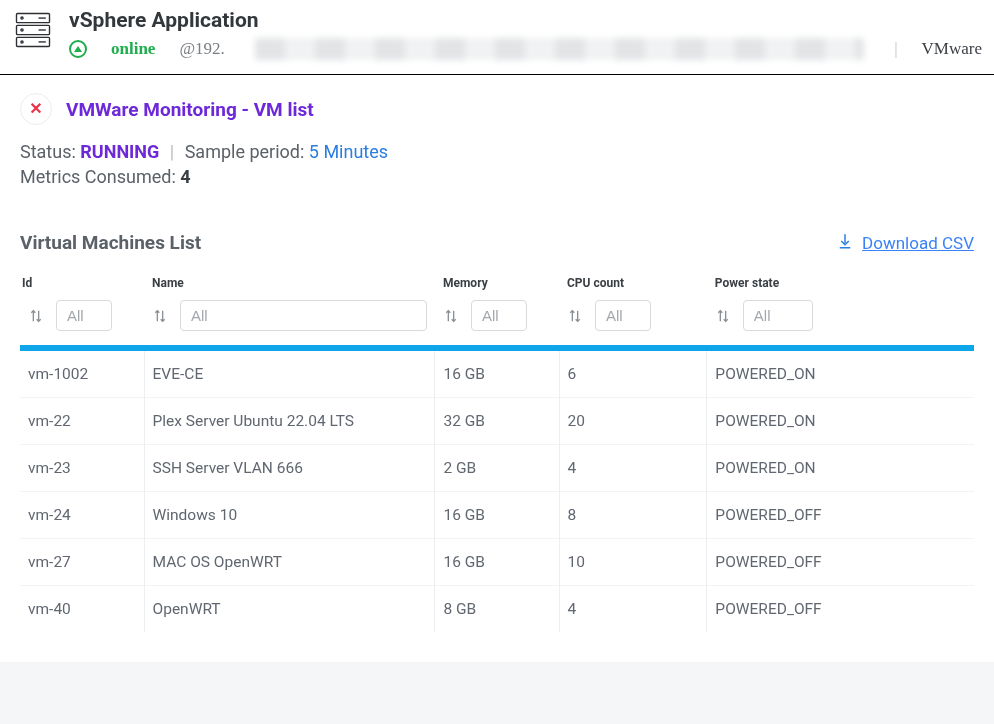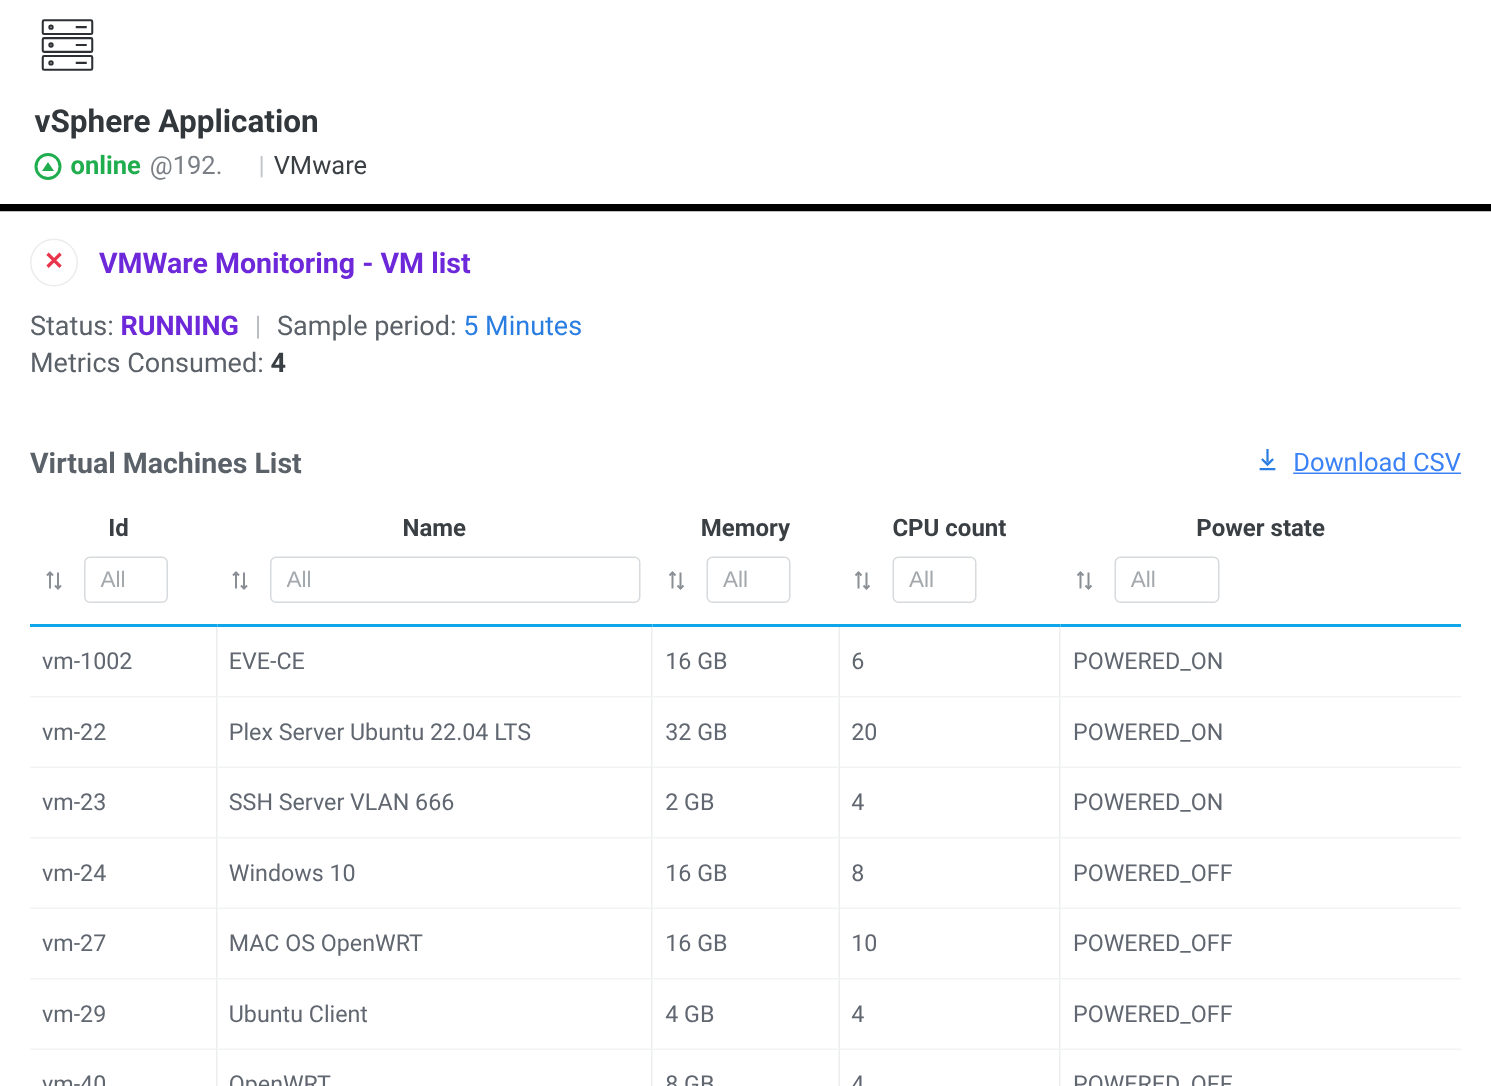--- a/index.html
+++ b/index.html
@@ -4,46 +4,46 @@
   <style>
     * { margin: 0; padding: 0; box-sizing: border-box; }
     body {
       font-family: -apple-system, BlinkMacSystemFont, "Segoe UI", Roboto, Helvetica, Arial, sans-serif;
       background: #f5f6f7;
       color: #3a3f44;
       font-size: 15px;
     }
     .header-bar {
       background: #fff;
-      border-bottom: 5px solid #000000;
+      border-bottom: 1px solid #000000;
       display: flex;
       align-items: flex-start;
-      padding: 8px 12px 14px 23px;
+      padding: 8px 12px 14px 11px;
       gap: 14px;
-      flex-direction: column;
     }
     .server-icon svg {
       width: 44px;
       height: 44px;
       stroke: #2c2f33;
       fill: none;
       stroke-width: 1.5;
     }
     .header-texts { flex: 1; }
     .app-title {
       font-size: 21px;
       font-weight: 700;
       color: #32373c;
       margin-bottom: 6px;
     }
     .header-sub {
       display: flex;
       align-items: center;
-      gap: 6px;
+      gap: 24px;
       font-size: 17px;
+      font-family: Liberation Serif, serif;
     }
     .online-icon {
       width: 18px;
       height: 18px;
       border: 2px solid #1fad4e;
       border-radius: 50%;
       display: inline-flex;
       align-items: center;
       justify-content: center;
     }
@@ -139,31 +139,31 @@
       align-items: center;
       gap: 8px;
     }
     .download-icon svg { width: 18px; height: 18px; stroke: #2a7de1; fill: none; stroke-width: 2; }
     table {
       width: 100%;
       border-collapse: collapse;
       table-layout: fixed;
     }
     th {
-      text-align: center;
-      font-size: 16px;
+      text-align: left;
+      font-size: 12px;
       font-weight: 700;
       color: #3a3f44;
       padding: 8px 8px 4px 8px;
       vertical-align: top;
     }
     th:first-child, td:first-child { padding-left: 2px; }
     .filter-row td {
       padding: 6px 8px 14px 8px;
-      border-bottom: 2px solid #0ea5e9;
+      border-bottom: 6px solid #0ea5e9;
     }
     .filter-cell {
       display: flex;
       align-items: center;
       gap: 12px;
     }
     .sort-btn {
       background: none;
       border: none;
       cursor: pointer;
@@ -381,27 +381,20 @@
             <td>POWERED_OFF</td>
           </tr>
           <tr>
             <td>vm-27</td>
             <td>MAC OS OpenWRT</td>
             <td>16 GB</td>
             <td>10</td>
             <td>POWERED_OFF</td>
           </tr>
           <tr>
-            <td>vm-29</td>
-            <td>Ubuntu Client</td>
-            <td>4 GB</td>
-            <td>4</td>
-            <td>POWERED_OFF</td>
-          </tr>
-          <tr>
             <td>vm-40</td>
             <td>OpenWRT</td>
             <td>8 GB</td>
             <td>4</td>
             <td>POWERED_OFF</td>
           </tr>
         </tbody>
     </table>
   </div>
 </div>

